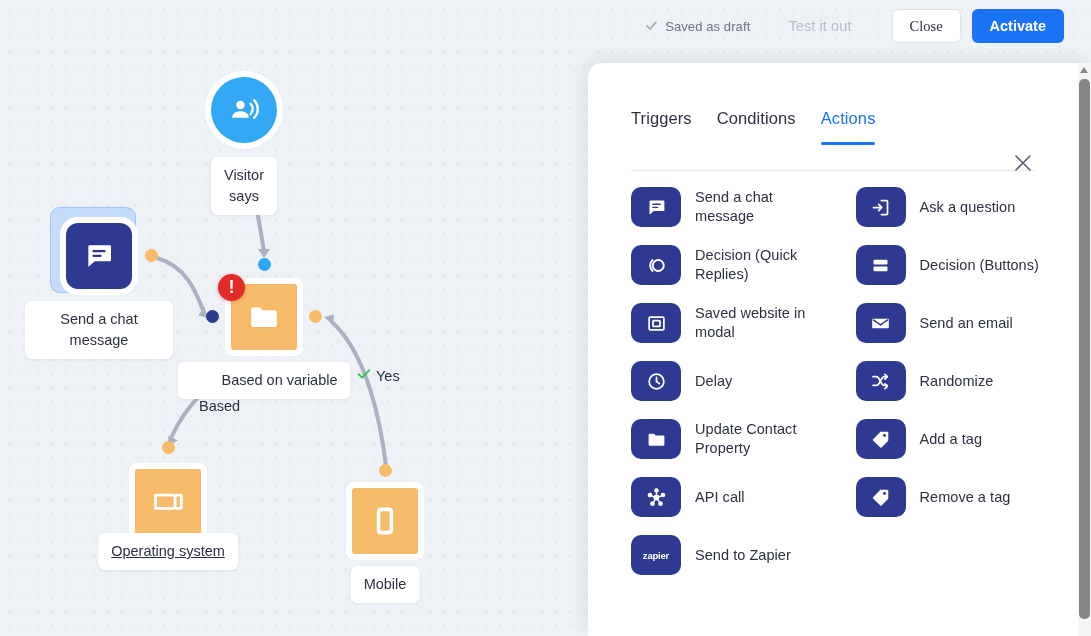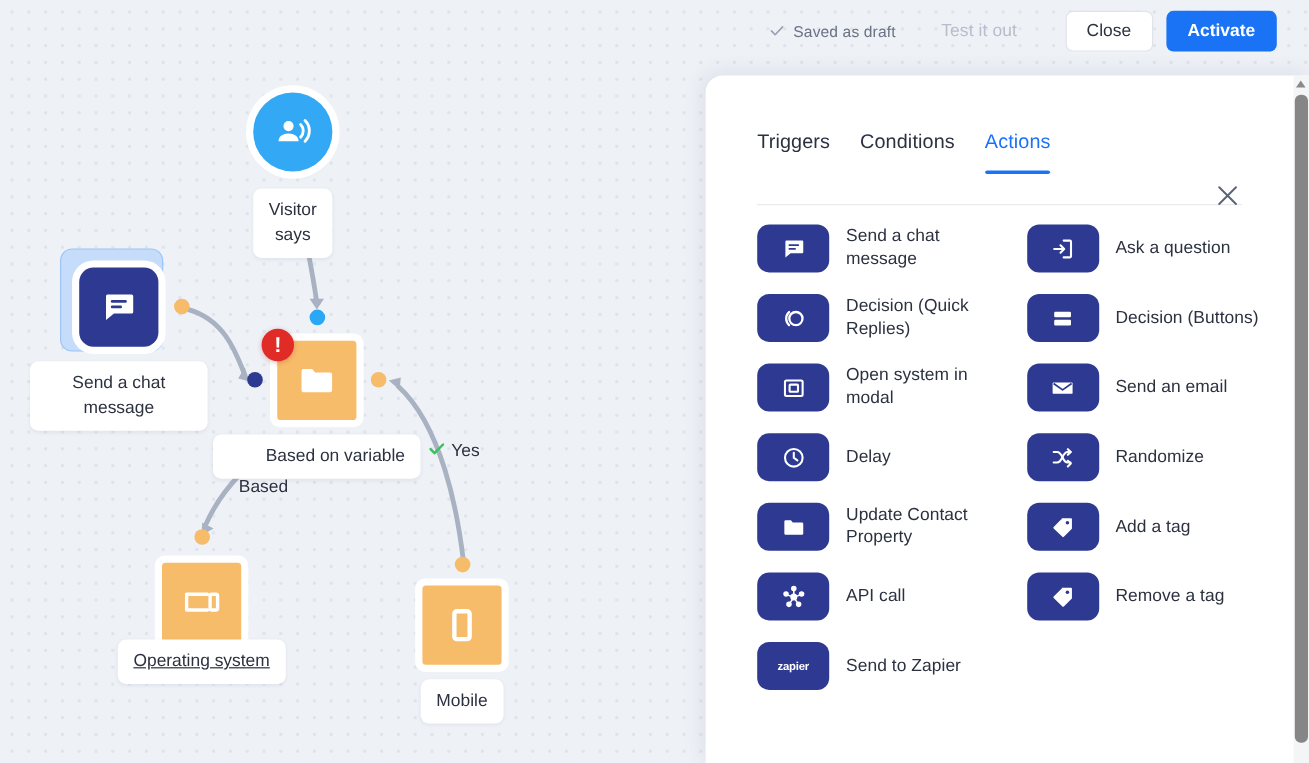--- a/index.html
+++ b/index.html
@@ -39,21 +39,21 @@
     font-size: 14.5px; color: #b7bdca; letter-spacing: .1px;
   }
   .btn-close {
     margin-left: 40px;
     height: 34px; min-width: 69px;
     padding: 0 17px;
     background: #fff;
     border: 1px solid #dfe3ea;
     border-radius: 6px;
     font-size: 14.5px; color: #2c3140;
-    font-family: Liberation Sans, sans-serif;
+    font-family: Liberation Serif, serif;
     cursor: pointer;
     display: flex; align-items: center; justify-content: center;
   }
   .btn-activate {
     margin-left: 11px;
     height: 34px; min-width: 91px;
     padding: 0 18px;
     background: #1a73f5;
     border: none;
     border-radius: 6px;
@@ -188,21 +188,21 @@
     grid-template-columns: 1fr 1fr;
     column-gap: 24px;
     row-gap: 18px;
   }
   .action-item {
     display: flex; align-items: center; gap: 14px;
     cursor: pointer;
   }
   .action-icon {
     flex: 0 0 auto;
-    width: 60px; height: 40px;
+    width: 50px; height: 40px;
     border-radius: 10px;
     background: #2e3a91;
     display: flex; align-items: center; justify-content: center;
     color: #fff;
   }
   .action-icon .zapword {
     font-size: 9.5px; font-weight: bold; letter-spacing: -.2px;
     font-family: "Liberation Sans", sans-serif;
   }
   .action-label {
@@ -400,21 +400,21 @@
         </div>
 
 
         <div class="action-item">
           <div class="action-icon">
             <svg width="21" height="21" viewBox="0 0 24 24" fill="none" stroke="#fff" stroke-width="2" stroke-linejoin="round">
               <rect x="3.6" y="4.6" width="16.8" height="14.8" rx="1.4"></rect>
               <rect x="8" y="8.6" width="8" height="6.8" rx=".8"></rect>
             </svg>
           </div>
-          <div class="action-label">Open system in modal</div>
+          <div class="action-label">Saved website in modal</div>
         </div>
 
         <div class="action-item">
           <div class="action-icon">
             <svg width="21" height="21" viewBox="0 0 24 24" fill="#fff">
               <path d="M3.4 6.6h17.2c.5 0 .9.4.9.9v9c0 .5-.4.9-.9.9H3.4a.9.9 0 0 1-.9-.9v-9c0-.5.4-.9.9-.9z"></path>
               <path d="M3.4 7.6l8.6 6 8.6-6" fill="none" stroke="#2e3a91" stroke-width="1.7" stroke-linejoin="round"></path>
             </svg>
           </div>
           <div class="action-label">Send an email</div>

